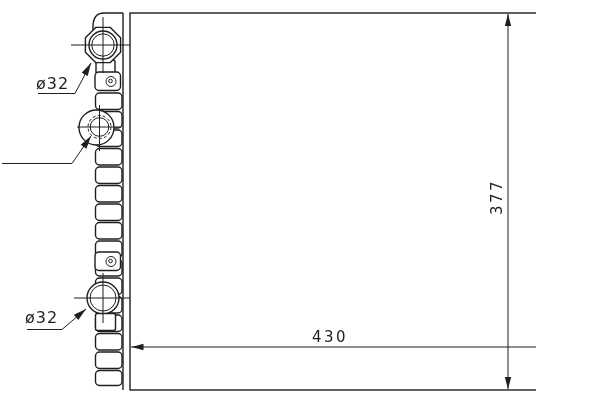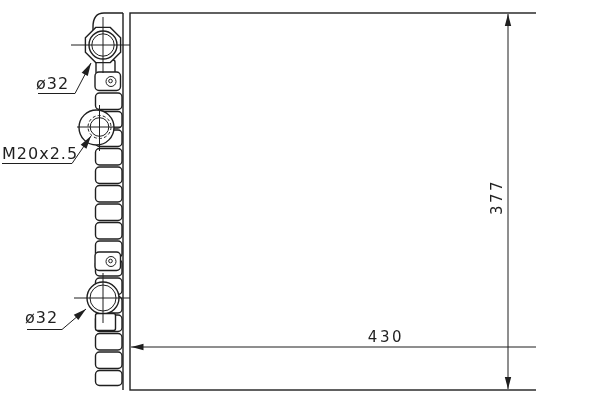--- a/index.html
+++ b/index.html
@@ -146,20 +146,19 @@
       <polygon class="arrow" points="0,0 -13,3.5 -13,-3.5" transform="translate(91,136) rotate(-55)"></polygon>
     </g>
     <g>
       <polyline class="thin" points="27,329.5 62,329.5 86,309"></polyline>
       <polygon class="arrow" points="0,0 -13,3.5 -13,-3.5" transform="translate(86,309) rotate(-40)"></polygon>
     </g>
   </svg>
 
   <div class="lbl callout" style="left:36px;top:74px;">ø32</div>
 
-  <div class="lbl callout" style="left:2px;top:144px;">M20x2.5</div>
 
   <div class="lbl callout" style="left:25px;top:308px;">ø32</div>
 
-  <div class="lbl dim dim-h" style="left:324px;top:328px;text-align:right;">430</div>
+  <div class="lbl dim dim-h" style="left:290px;top:328px;">430</div>
 
   <div class="lbl dim dim-v" style="left:456px;top:189px;">377</div>
 </div>
 
 </body></html>

